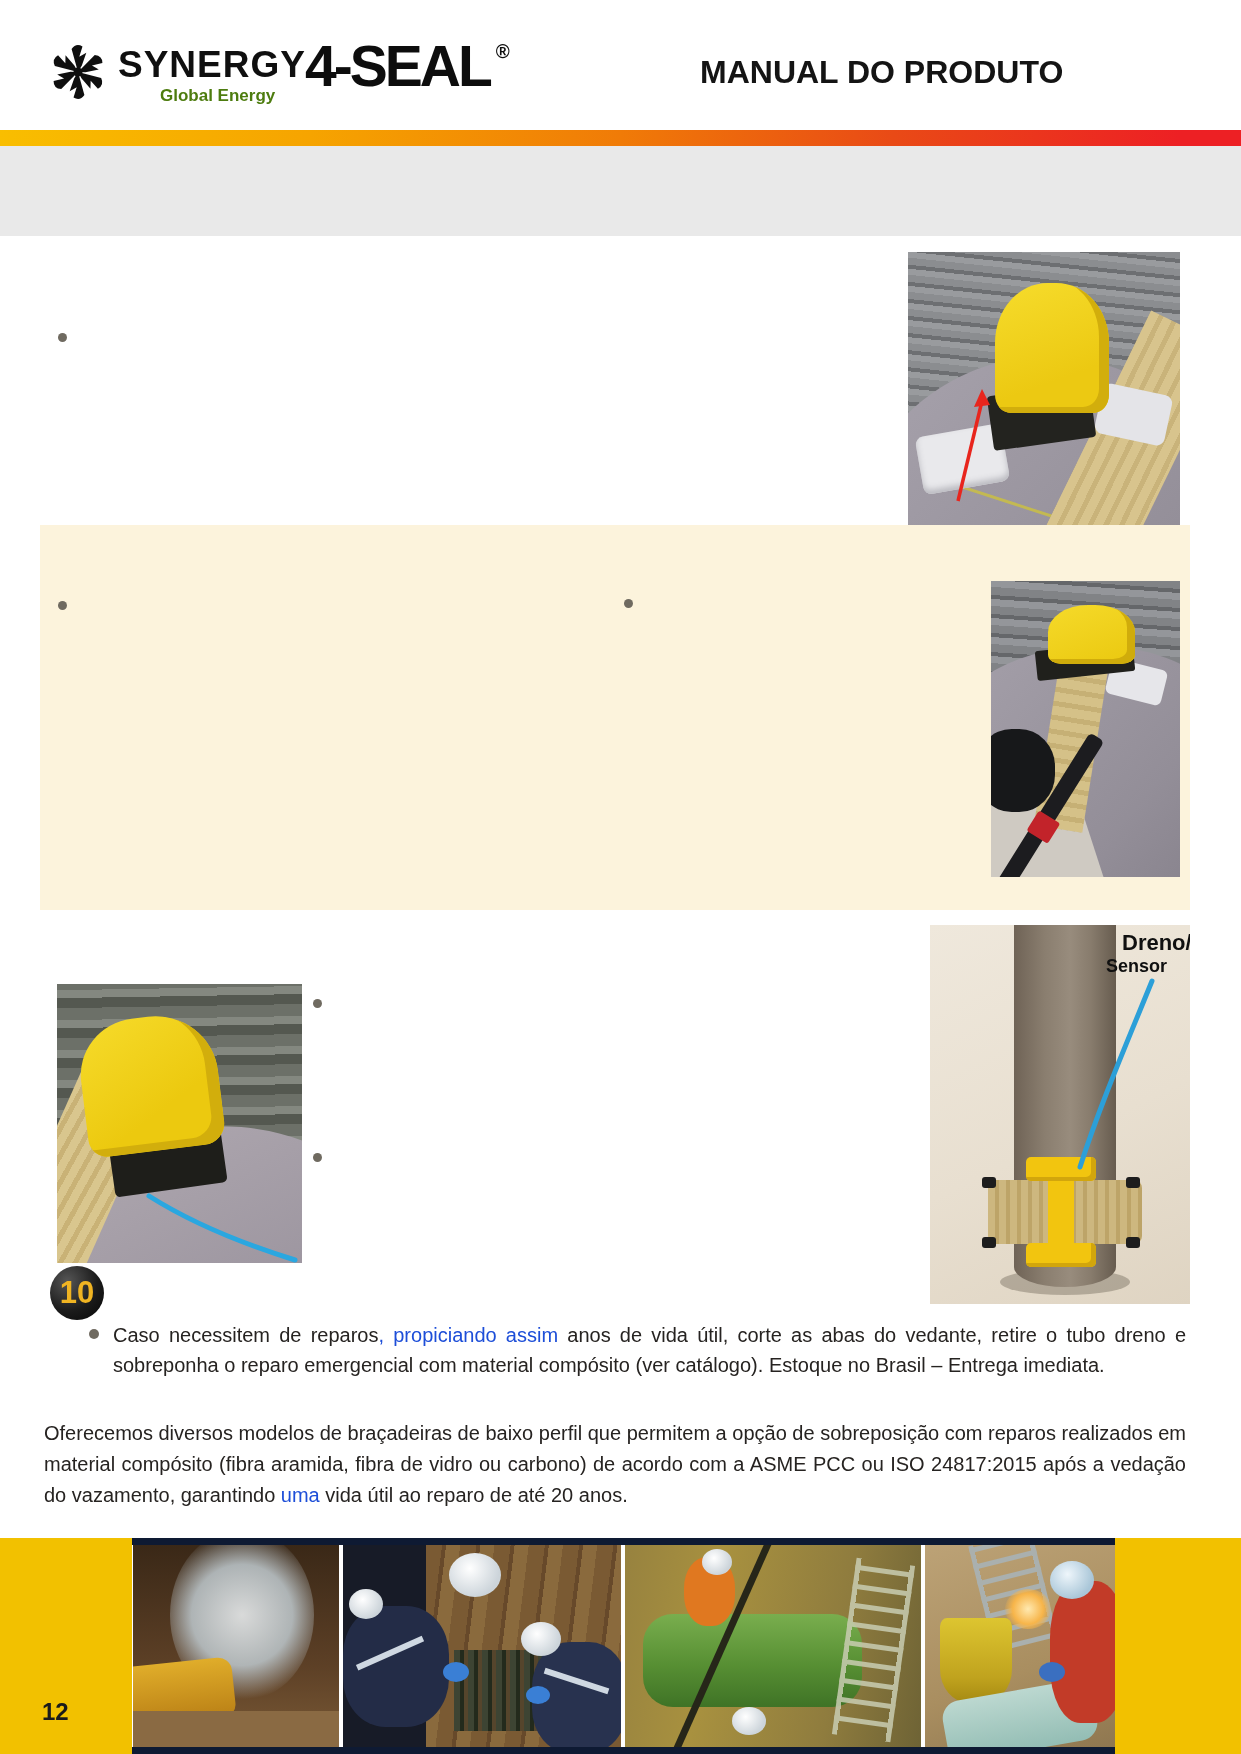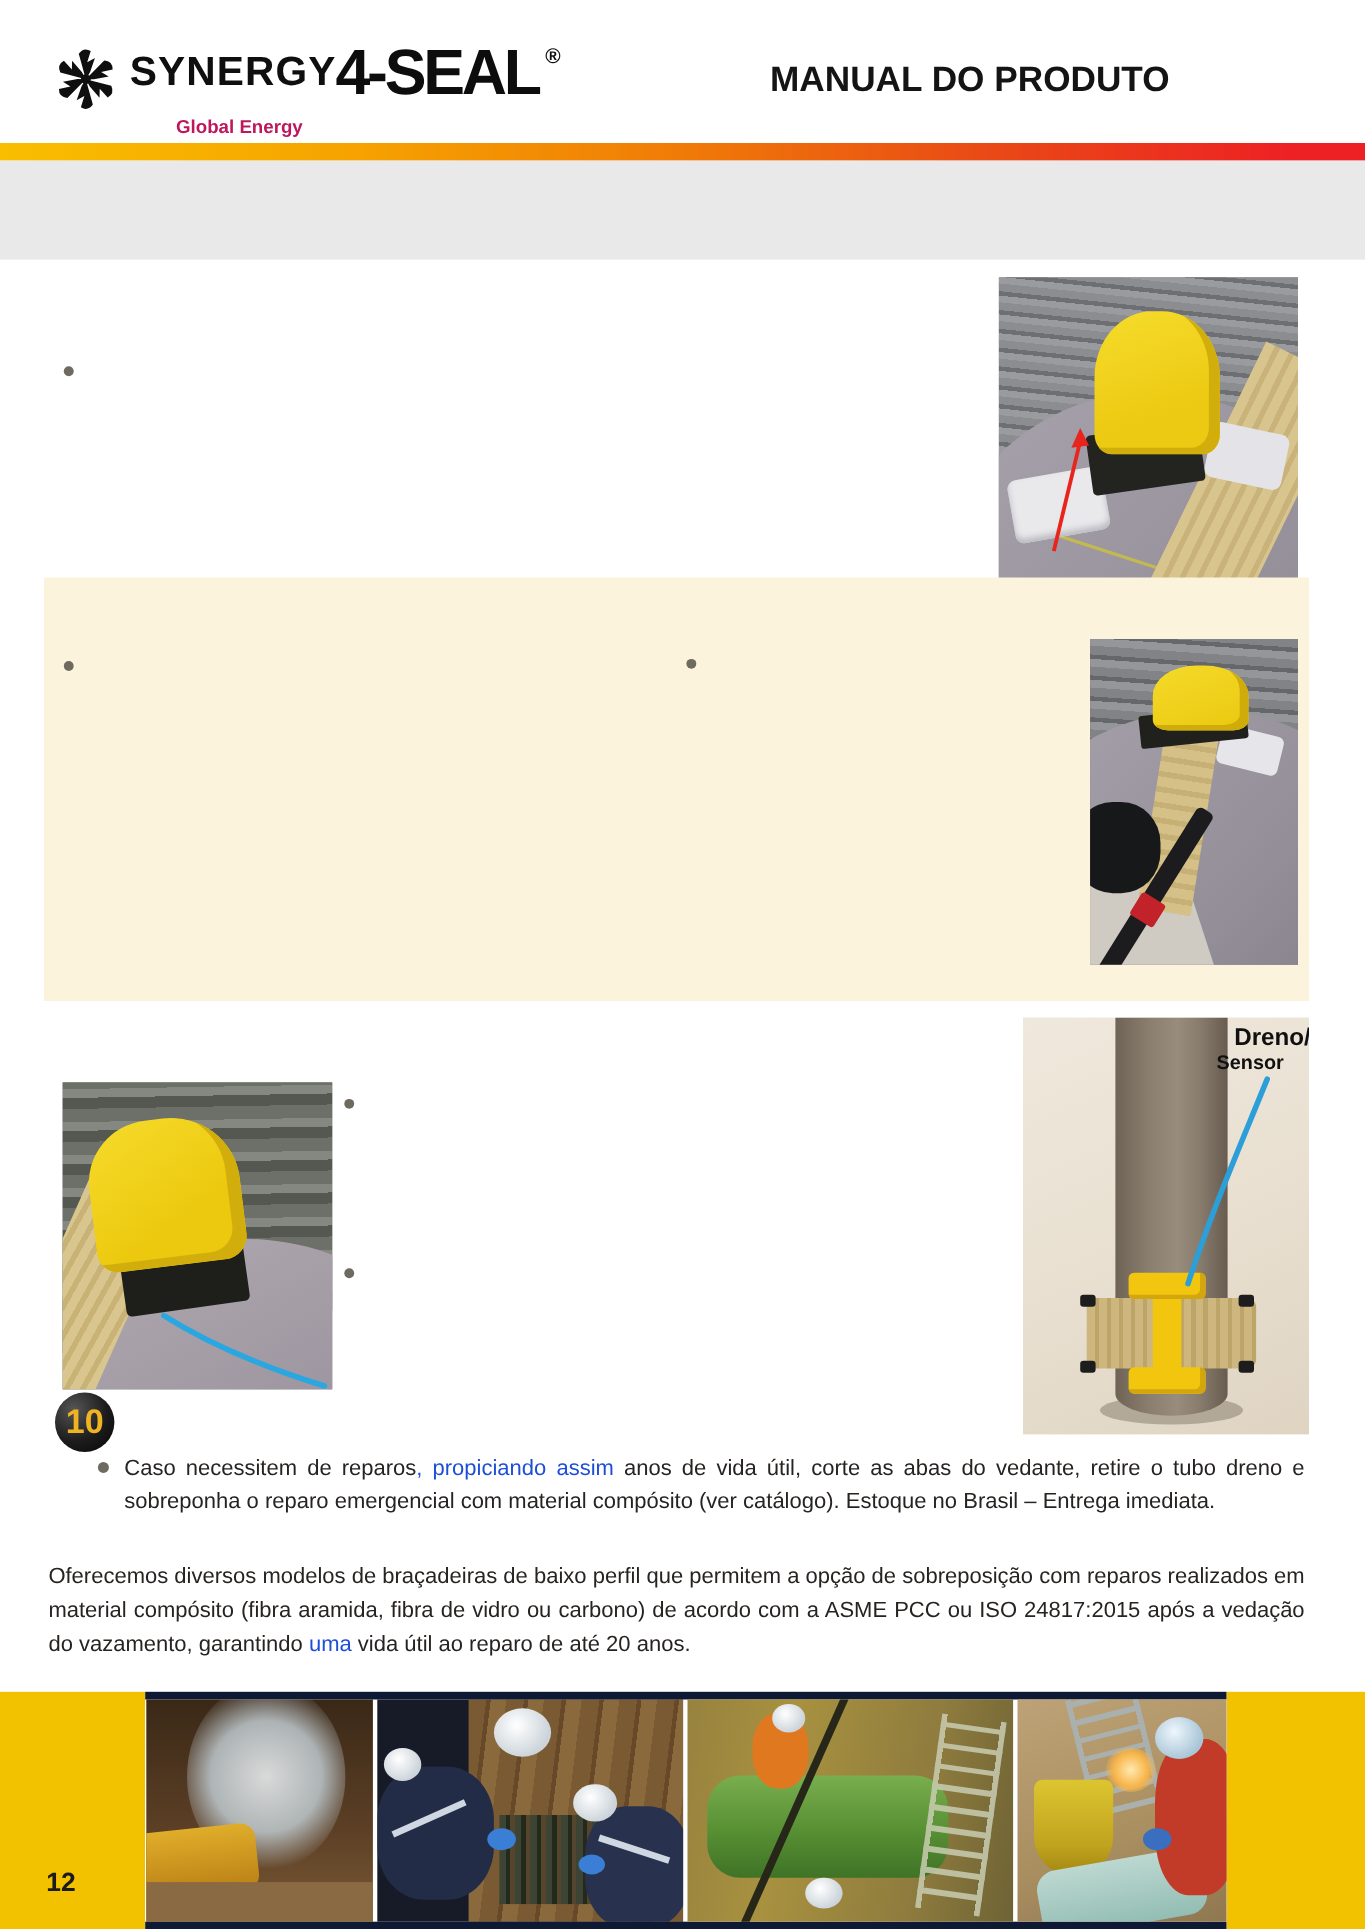--- a/index.html
+++ b/index.html
@@ -6,21 +6,21 @@
   .page{
     position:relative;width:1241px;height:1754px;margin:0 auto;
     background:#ffffff;overflow:hidden;
     font-family:"Liberation Sans", sans-serif;color:#272320;
   }
   .abs{position:absolute;}
 
   
   .hdr-icon{left:46px;top:40px;width:64px;height:64px;}
   .brand-name{left:118px;top:44px;font-size:37px;font-weight:700;letter-spacing:1px;color:#0f0f0f;}
-  .brand-sub{left:160px;top:86px;font-size:17px;font-weight:700;color:#be185d;margin-top:20px;}
+  .brand-sub{left:160px;top:86px;font-size:17px;font-weight:700;color:#4d7c0f;}
   .product-logo{left:305px;top:33px;font-size:57px;font-weight:900;letter-spacing:-3px;color:#0d0d0d;transform:scaleY(1.02);}
   .product-reg{font-size:19px;font-weight:700;vertical-align:28px;letter-spacing:0;margin-left:6px;}
   .doc-title{left:700px;top:54px;width:405px;text-align:left;font-size:32px;font-weight:700;color:#141414;}
 
   .grad-bar{left:0;top:130px;width:1241px;height:16px;
     background:linear-gradient(90deg,#F9BE00 0%,#F6A400 25%,#F07B07 50%,#E94A16 72%,#ED2024 95%);}
   .title-band{left:0;top:146px;width:1241px;height:90px;background:#E9E9E9;}
   .page-title{left:0;top:146px;width:1241px;height:90px;line-height:90px;text-align:center;
     padding-right:118px;box-sizing:border-box;font-size:37px;font-weight:700;color:#29241f;}
 

